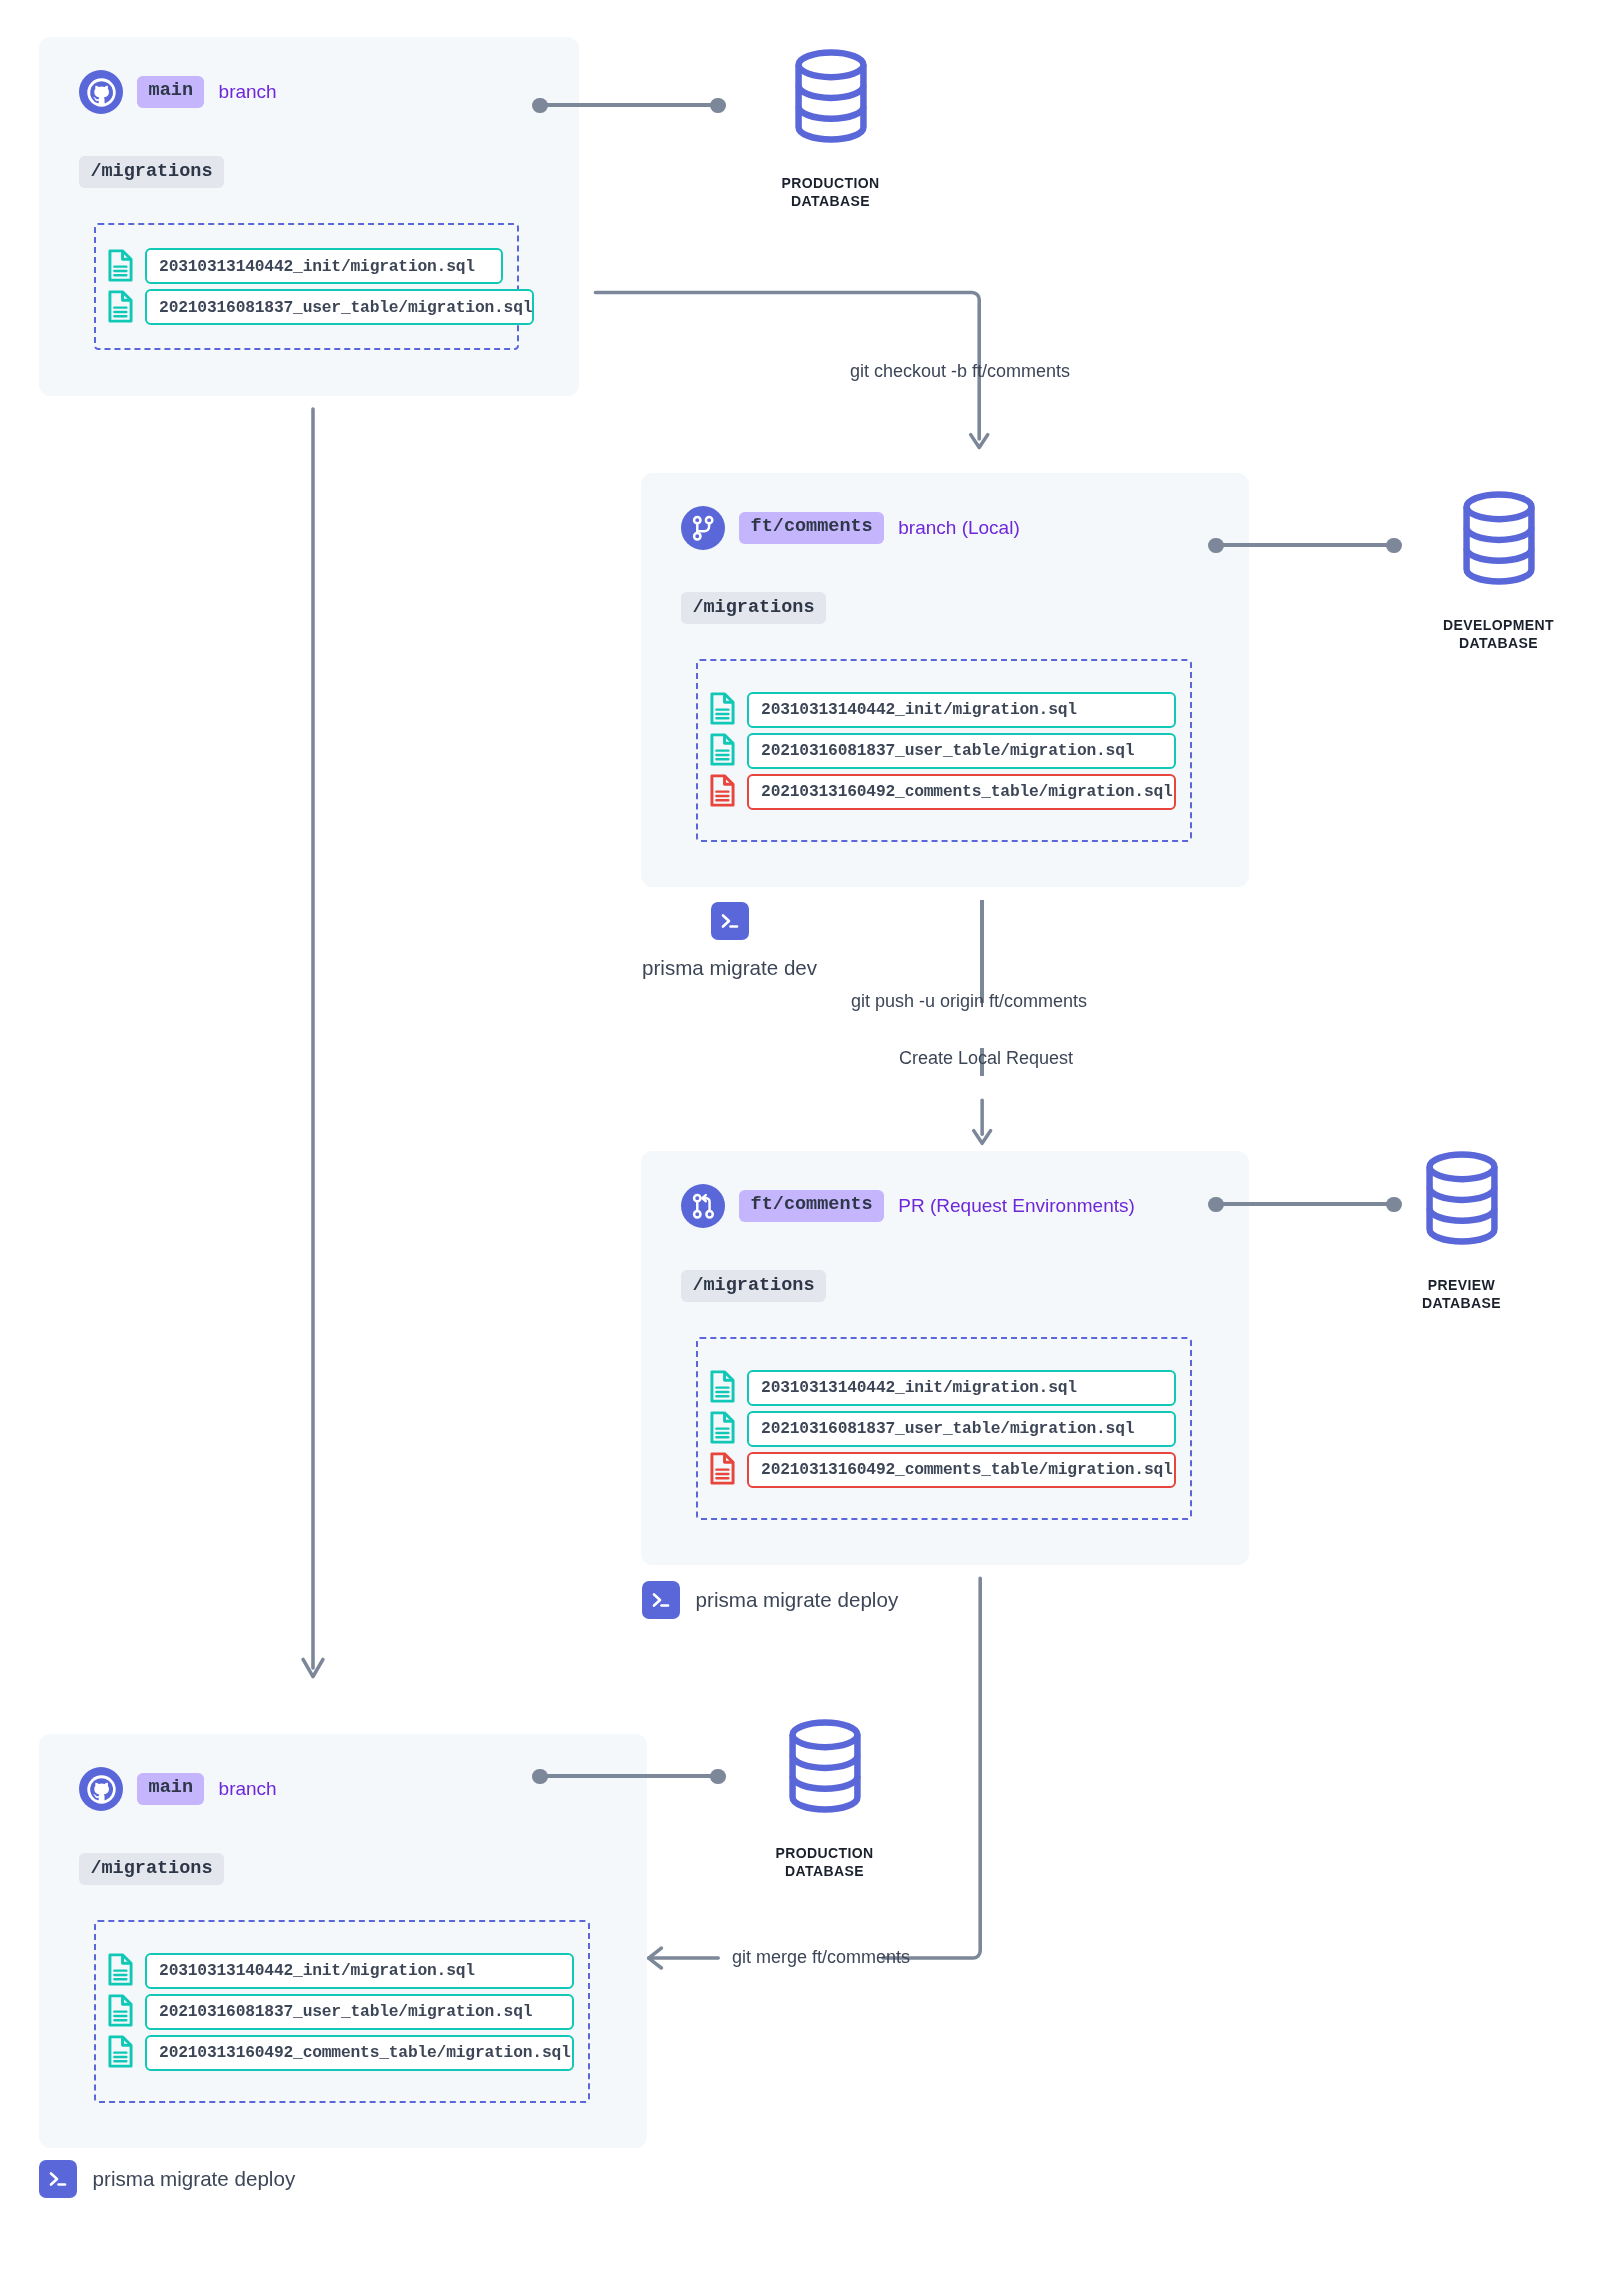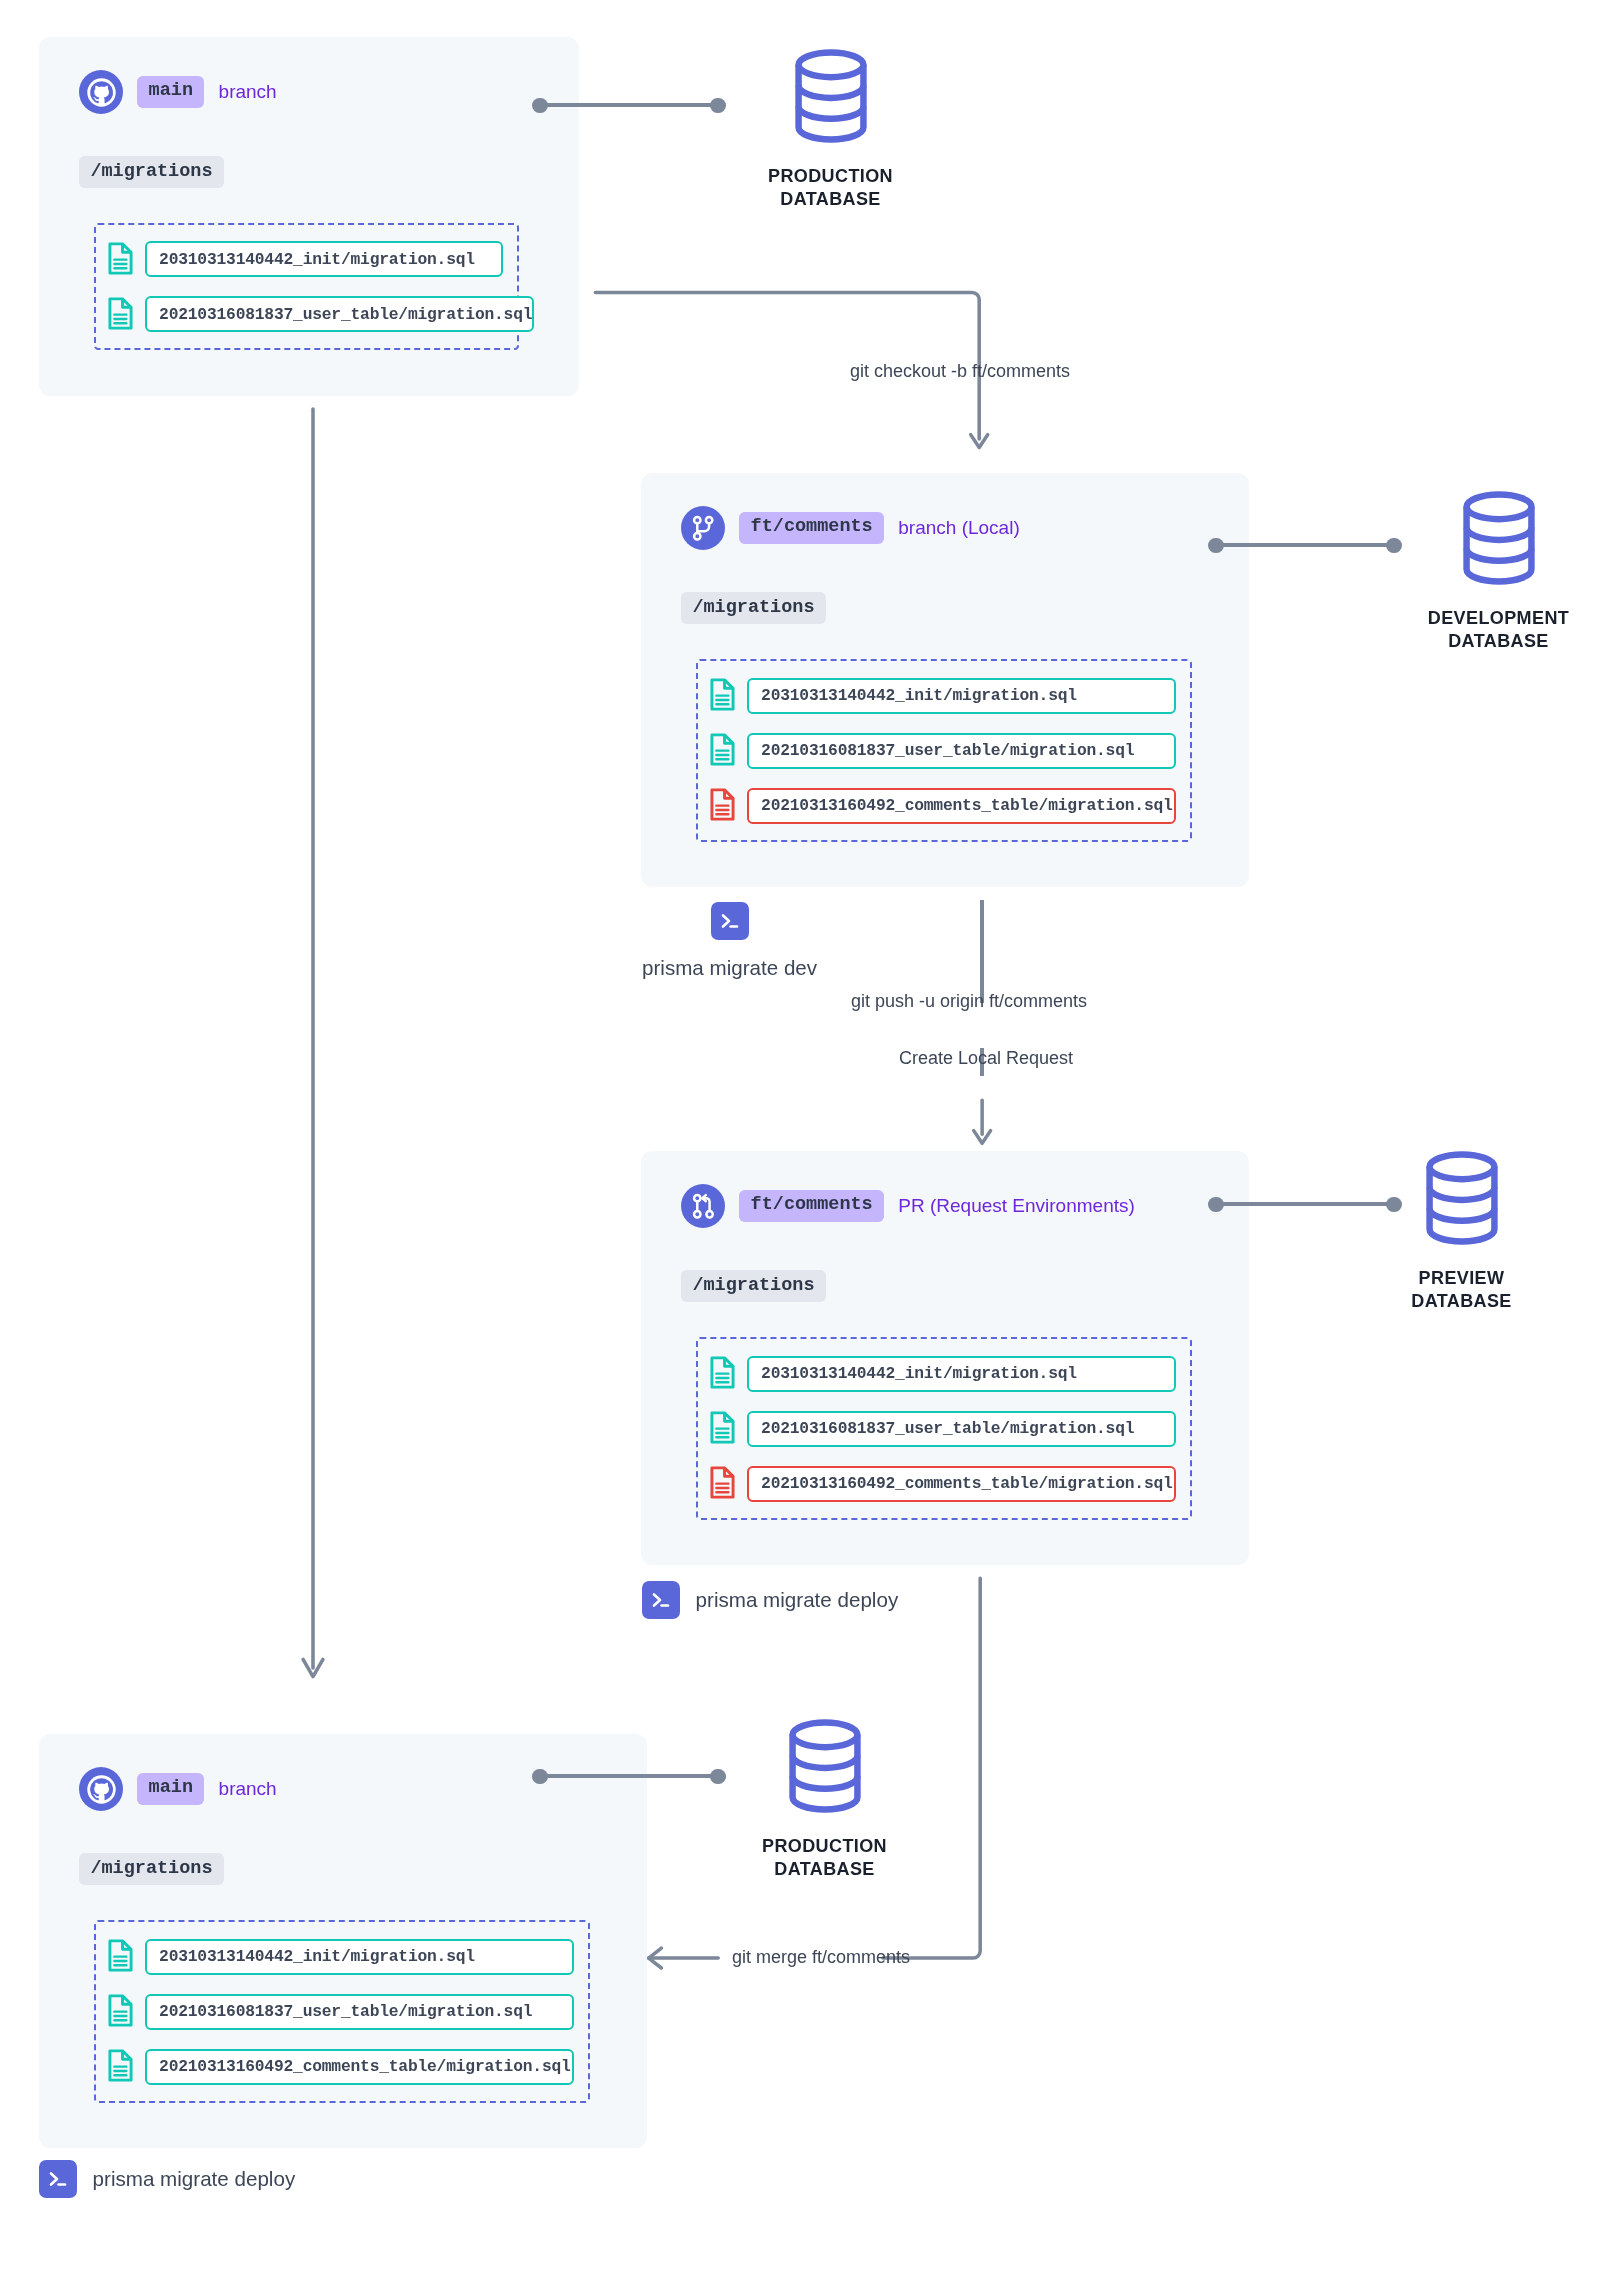--- a/index.html
+++ b/index.html
@@ -66,21 +66,21 @@
   
   .dashed{
     position:absolute;
     border:2.1px dashed #5a67d8;
     border-radius:4.3px;
     box-sizing:border-box;
     padding:10px 0 10px 0;
     display:flex;
     flex-direction:column;
     justify-content:center;
-    gap:15px;
+    gap:1px;
   }
   .file-row{
     display:flex;
     align-items:center;
     gap:10.7px;
     padding-left:11.4px;
     box-sizing:border-box;
   }
   .file-icon{flex:0 0 auto;display:block;}
   .file-pill{
@@ -101,24 +101,24 @@
   }
   .file-pill.red{border-color:#e8453c;}
   
   .db{
     position:absolute;
     display:flex;
     flex-direction:column;
     align-items:center;
   }
   .db-label{
-    margin-top:19px;
+    margin-top:29px;
     text-align:center;
     font-family:"Liberation Sans", sans-serif;
-    font-size:18px;
+    font-size:14px;
     font-weight:700;
     letter-spacing:0.4px;
     color:#1a202c;
     line-height:1.28;
     text-transform:uppercase;
     white-space:pre-line;
   }
   
   .conn{position:absolute;}
   .conn-line{

